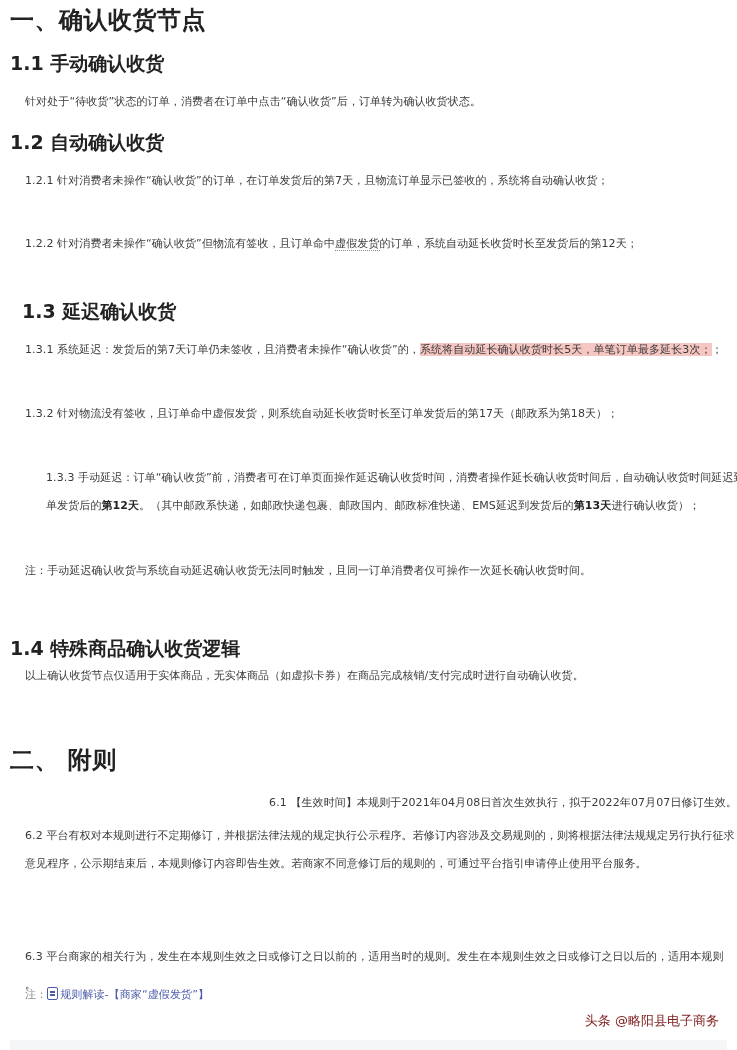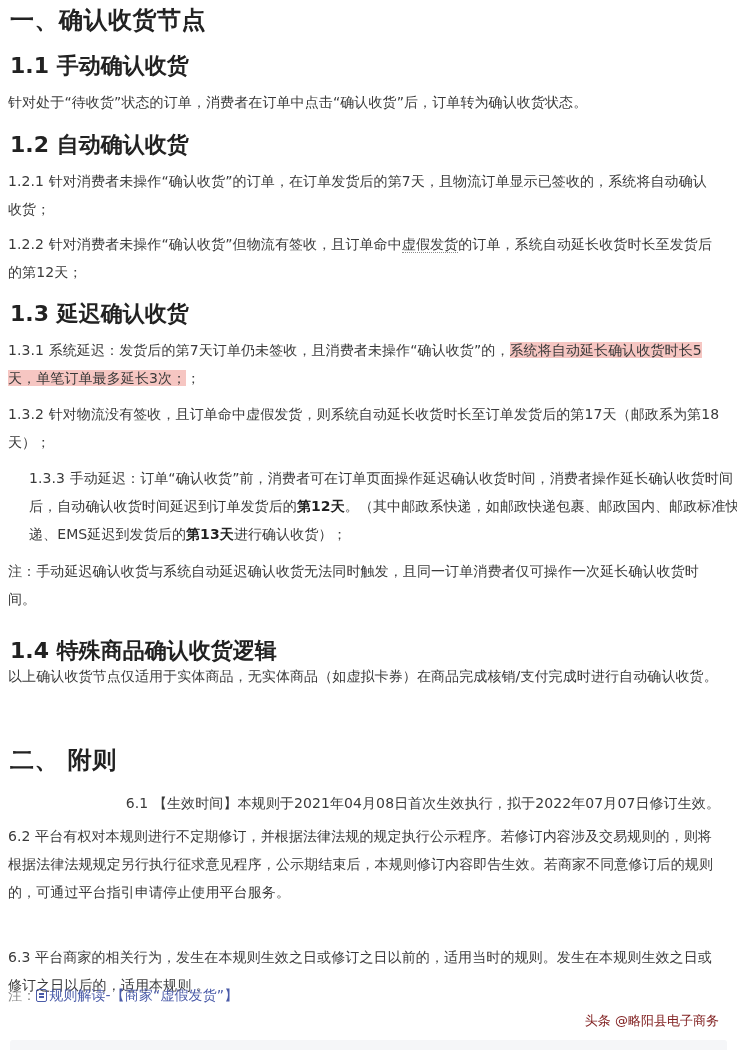--- a/index.html
+++ b/index.html
@@ -7,25 +7,25 @@
     width: 737px; height: 1050px; overflow: hidden; position: relative;
     font-family: "DejaVu Sans", "Liberation Sans", sans-serif;
     color: #333333;
   }
   .page { position: absolute; left: 0; top: 0; width: 737px; }
   .h1 {
     position: absolute; left: 10px; font-size: 24px; font-weight: bold;
     color: #222222; letter-spacing: 0.5px; white-space: nowrap; text-align: right;
   }
   .h2 {
-    position: absolute; left: 10px; font-size: 22px; font-weight: bold;
+    position: absolute; left: 10px; font-size: 19px; font-weight: bold;
     color: #222222; white-space: nowrap;
   }
   .p {
-    position: absolute; left: 8px; width: 712px; font-size: 14px;
+    position: absolute; left: 25px; width: 712px; font-size: 11px;
     line-height: 28px; color: #3a3a3a; letter-spacing: 0.1px;
   }
   .hl { background: #f6c6c2; }
   .dotted { border-bottom: 1px dotted #8a8a8a; }
   .b { font-weight: bold; color: #222; }
   .note { color: #8a8a8a; }
   .link { color: #4a5ba8; cursor: pointer; }
   .doc-icon {
     display: inline-block; width: 11px; height: 13px; border: 1.5px solid #4a5ba8;
     border-radius: 2px; vertical-align: -2px; margin-right: 2px; position: relative; box-sizing: border-box;
@@ -53,21 +53,21 @@
 
   <div class="h2" style="top:51px;">1.1 手动确认收货</div>
   <div class="p" style="top:88px;">针对处于“待收货”状态的订单，消费者在订单中点击“确认收货”后，订单转为确认收货状态。</div>
 
   <div class="h2" style="top:130px;">1.2 自动确认收货</div>
   <div class="p" style="top:167px;">1.2.1 针对消费者未操作“确认收货”的订单，在订单发货后的第7天，且物流订单显示已签收的，系统将自动确认收货；</div>
   <div class="p" style="top:230px;">
     <span>1.2.2 针对消费者未操作“确认收货”但物流有签收，且订单命中</span><span class="dotted">虚假发货</span><span>的订单，系统自动延长收货时长至发货后的第12天；</span>
   </div>
 
-  <div class="h2" style="top:299px;">1.3 延迟确认收货</div>
+  <div class="h2" style="top:299px;margin-left:12px;">1.3 延迟确认收货</div>
   <div class="p" style="top:336px;">
     <span>1.3.1 系统延迟：发货后的第7天订单仍未签收，且消费者未操作“确认收货”的，</span><span class="hl">系统将自动延长确认收货时长5天，单笔订单最多延长3次；</span><span>；</span>
   </div>
   <div class="p" style="top:400px;">1.3.2 针对物流没有签收，且订单命中虚假发货，则系统自动延长收货时长至订单发货后的第17天（邮政系为第18天）；</div>
   <div class="p" style="top:464px;margin-left:21px;">
     <span>1.3.3 手动延迟：订单“确认收货”前，消费者可在订单页面操作延迟确认收货时间，消费者操作延长确认收货时间后，自动确认收货时间延迟到订单发货后的</span><span class="b">第12天</span><span>。（其中邮政系快递，如邮政快递包裹、邮政国内、邮政标准快递、EMS延迟到发货后的</span><span class="b">第13天</span><span>进行确认收货）；</span>
   </div>
   <div class="p" style="top:557px;">注：手动延迟确认收货与系统自动延迟确认收货无法同时触发，且同一订单消费者仅可操作一次延长确认收货时间。</div>
 
   <div class="h2" style="top:624px;margin-top:12px;">1.4 特殊商品确认收货逻辑</div>

